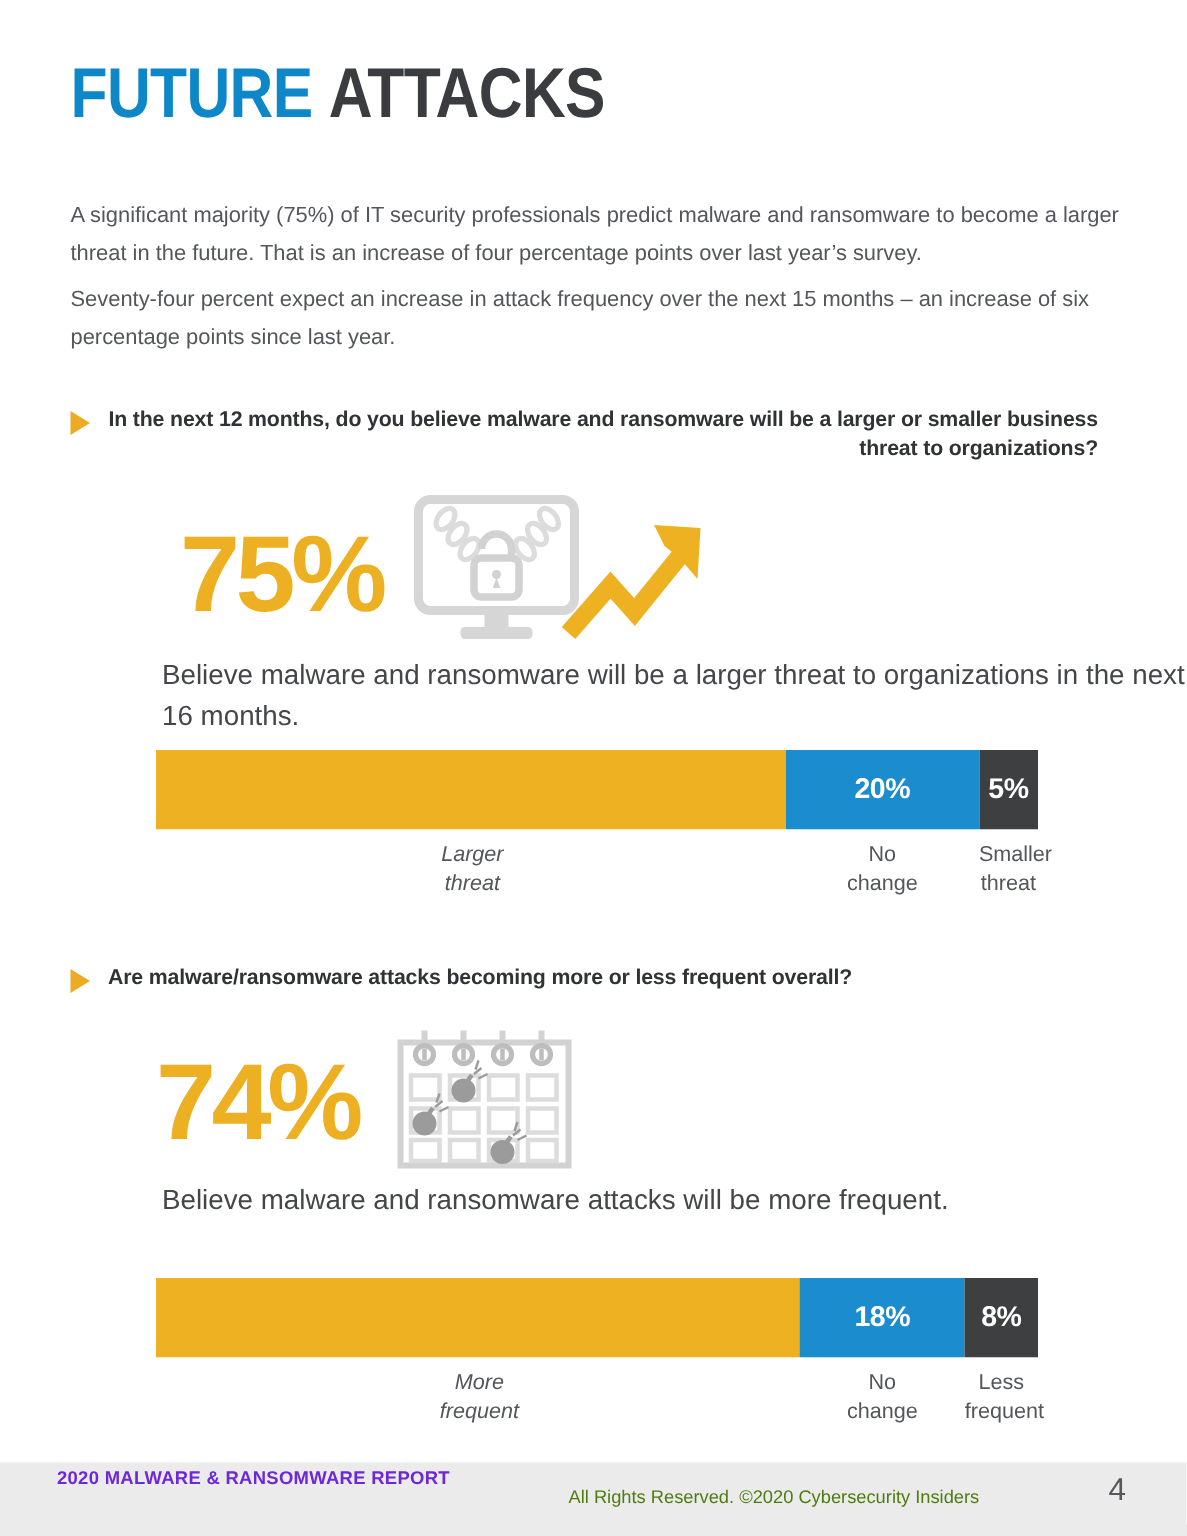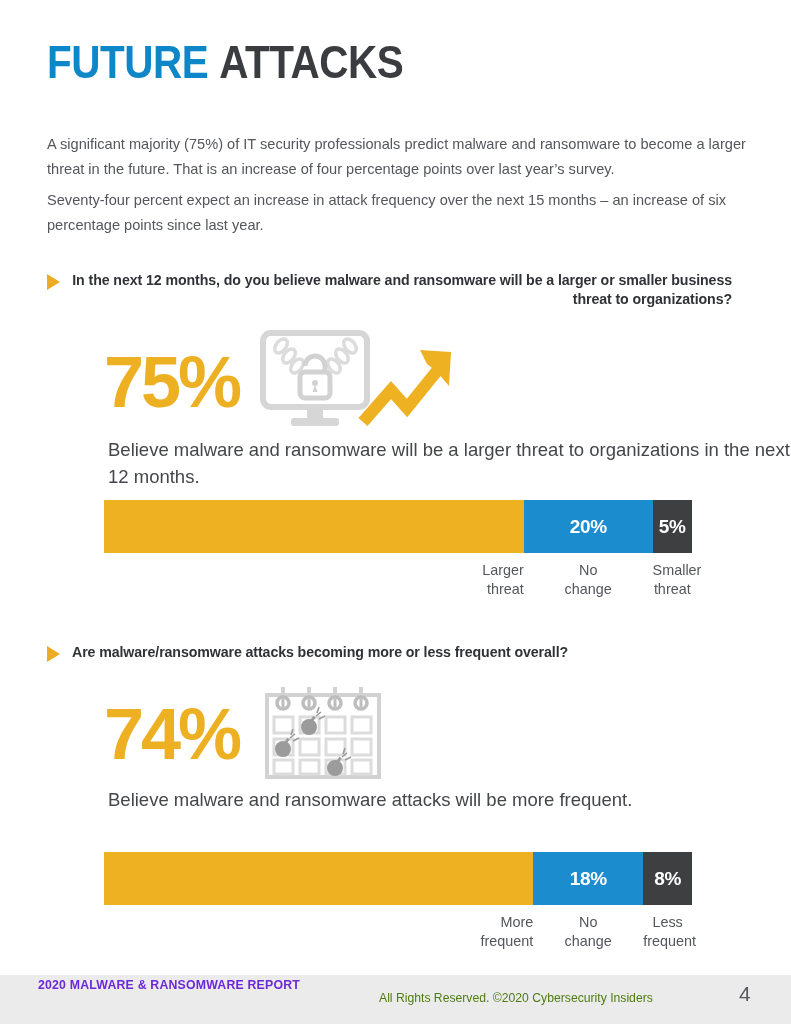--- a/index.html
+++ b/index.html
@@ -80,21 +80,21 @@
     max-width: 660px;
   }
 
   
   .statrow {
     position: absolute;
     left: 104px;
     display: flex;
     align-items: center;
   }
-  .statrow.s1 { top: 330px; }
+  .statrow.s1 { top: 330px; margin-left: 16px; }
   .statrow.s2 { top: 683px; }
   .bignum {
     font-size: 72px;
     line-height: 72px;
     font-weight: bold;
     color: #edb022;
     letter-spacing: -3px;
     font-family: "Liberation Sans Narrow", "Liberation Sans", sans-serif;
   }
 
@@ -141,21 +141,21 @@
     display: flex;
     width: 100%;
     margin-top: 8px;
   }
   .blabel {
     font-size: 14.4px;
     line-height: 19px;
     color: #54565b;
     box-sizing: border-box;
   }
-  .blabel.left { text-align: right; padding-left: 2px; }
+  .blabel.left { text-align: center; padding-left: 2px; font-style: italic; }
   .blabel.center { text-align: center; }
 
   
   .icon-monitor { margin-left: 16px; }
   .icon-calendar { margin-left: 22px; }
 
   
   .footer-rule {
     position: absolute;
     left: 0;
@@ -235,21 +235,21 @@
         <rect x="45" y="42" width="30" height="26" rx="5" stroke="#d2d2d2" stroke-width="5" fill="#ffffff"></rect>
         <circle cx="60" cy="53" r="3" fill="#d2d2d2"></circle>
         <path d="M60 55 l2.5 7 h-5 z" fill="#d2d2d2"></path>
 
         <path d="M108 92 L136 60 L152 78 L186 36" stroke="#eeb122" stroke-width="12" fill="none" stroke-linejoin="miter" stroke-linecap="butt"></path>
         <path d="M165 20 L196 22 L194 56 L182 42 L172 34 Z" fill="#eeb122"></path>
       </svg>
     </span>
   </div>
 
-  <div class="desc d1">Believe malware and ransomware will be a larger threat to organizations in the next 12 months.</div>
+  <div class="desc d1">Believe malware and ransomware will be a larger threat to organizations in the next 16 months.</div>
 
   <div class="barwrap b1">
     <div class="bar">
       <div class="seg seg-major" style="width:71.4%"></div>
       <div class="seg seg-mid" style="width:21.9%">20%</div>
       <div class="seg seg-minor" style="width:6.7%">5%</div>
     </div>
     <div class="barlabels">
       <div class="blabel left" style="width:71.4%">
         <div>Larger</div>

